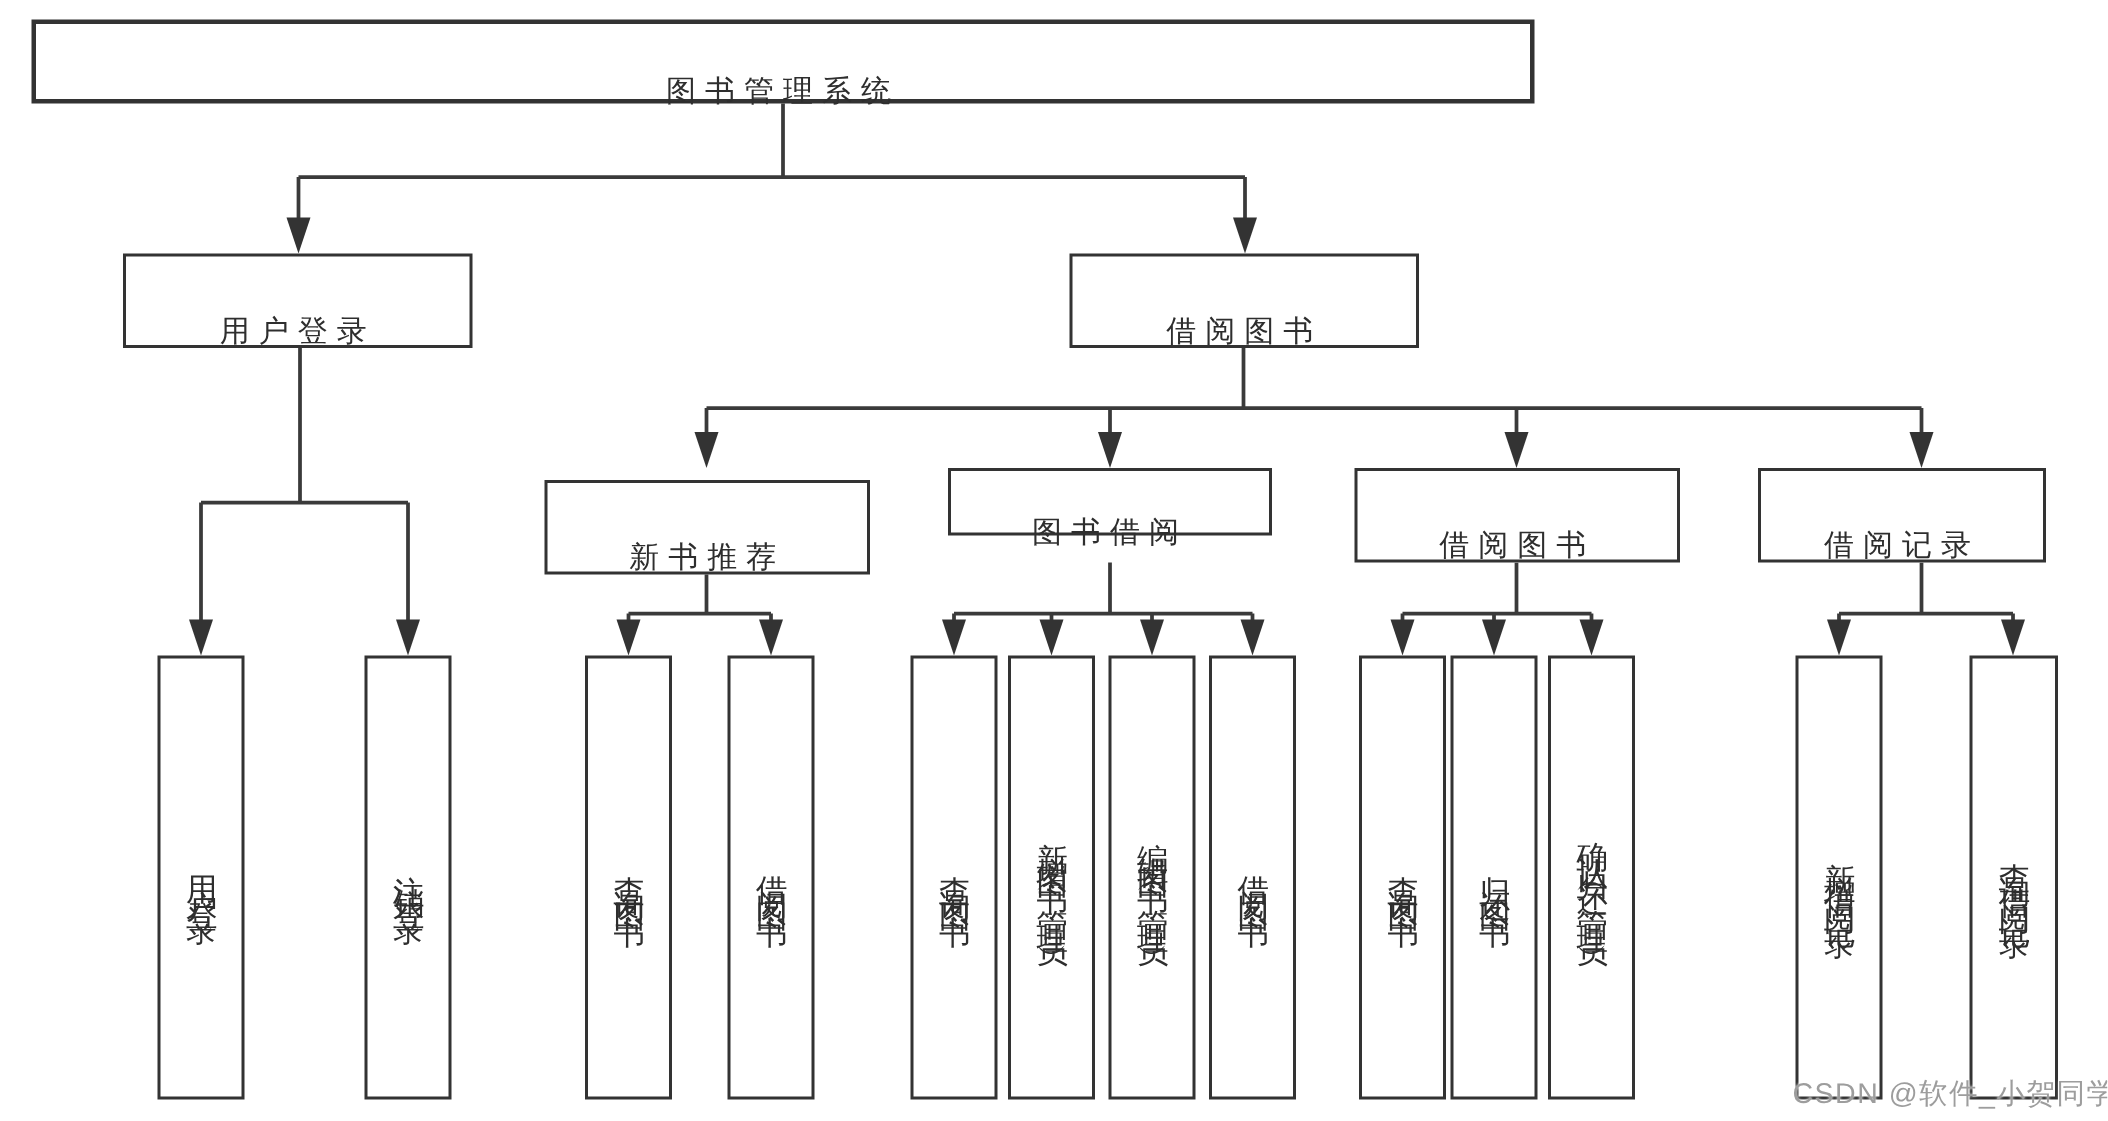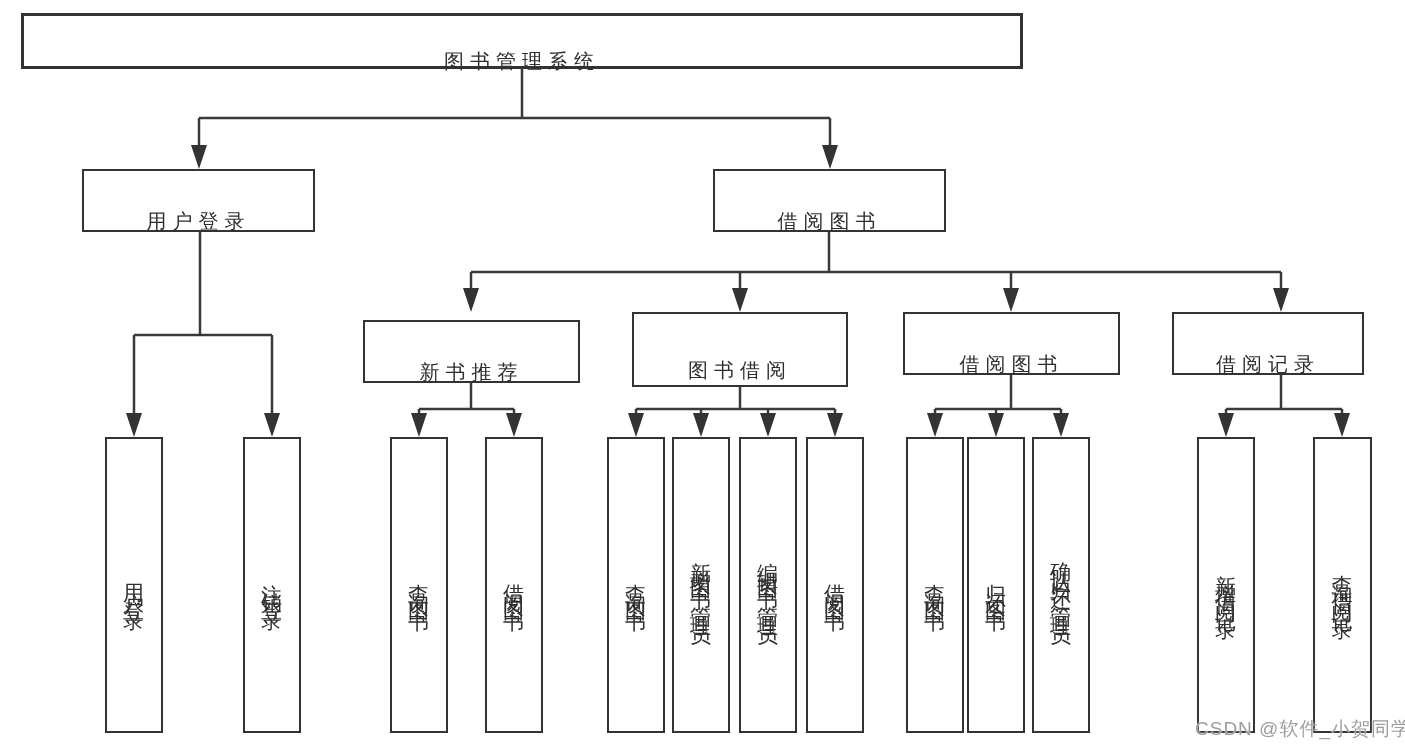--- a/index.html
+++ b/index.html
@@ -136,21 +136,21 @@
   <div class="node hlabel" style="left:82px; top:169px; width:233px; height:63px">
     <span>用户登录</span>
   </div>
   <div class="node hlabel" style="left:713px; top:169px; width:233px; height:63px">
     <span>借阅图书</span>
   </div>
 
   <div class="node hlabel" style="left:363px; top:320px; width:217px; height:63px">
     <span>新书推荐</span>
   </div>
-  <div class="node hlabel" style="left:632px; top:312px; width:216px; height:75px">
+  <div class="node hlabel" style="left:632px; top:312px; width:216px; height:45px">
     <span>图书借阅</span>
   </div>
   <div class="node hlabel" style="left:903px; top:312px; width:217px; height:63px">
     <span>借阅图书</span>
   </div>
   <div class="node hlabel" style="left:1172px; top:312px; width:192px; height:63px">
     <span>借阅记录</span>
   </div>
 
   <div class="node leaf" style="left:105px; top:437px; width:58px; height:296px">

